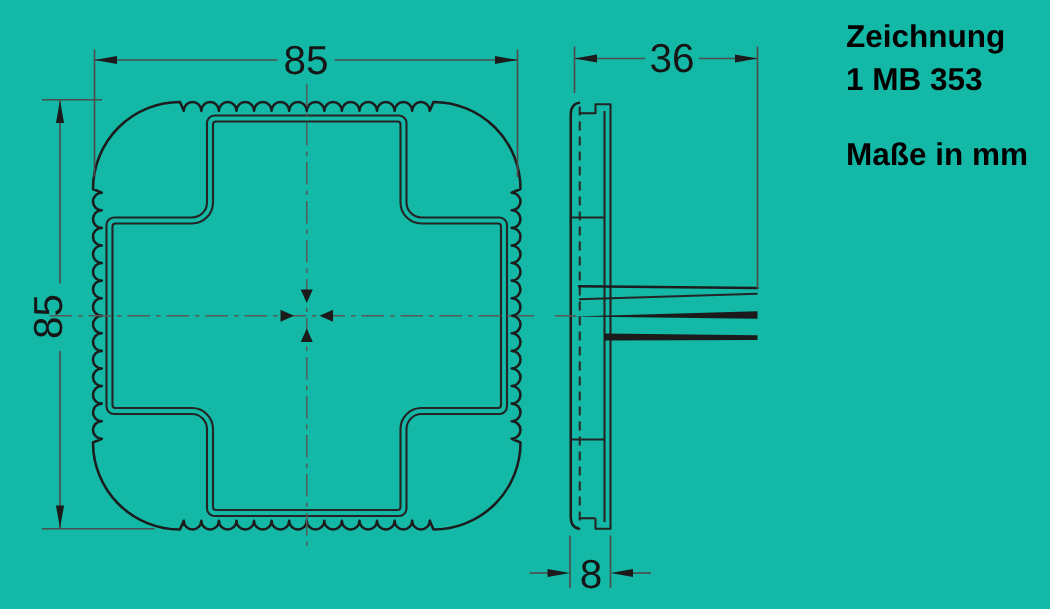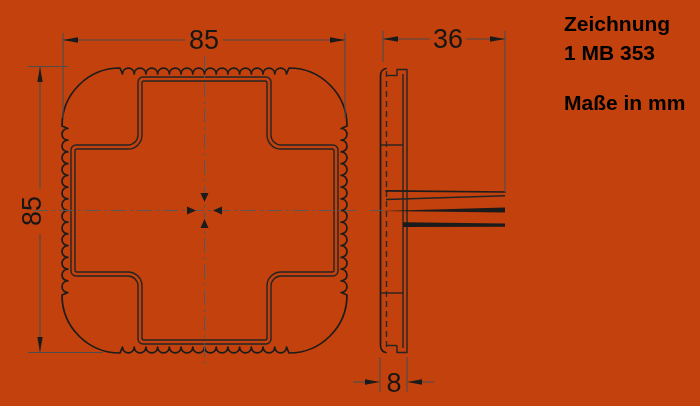--- a/index.html
+++ b/index.html
@@ -1,17 +1,17 @@
 <!DOCTYPE html>
 <html><head>
 <meta charset="utf-8">
 <style>
   html,body{margin:0;padding:0;background:#ffffff;}
   body{width:700px;height:406px;font-family:"Liberation Sans",sans-serif;}
-  #stage{position:relative;width:700px;height:406px;background:#c2410c;overflow:hidden;}
+  #stage{position:relative;width:700px;height:406px;background:#14b8a6;overflow:hidden;}
   svg{display:block;}
   .line-main{stroke:#1c1c1c;stroke-width:1.7;fill:none;stroke-linejoin:round;stroke-linecap:round;}
   .line-med{stroke:#242424;stroke-width:1.4;fill:none;stroke-linejoin:round;}
   .line-dim{stroke:#4d4d4d;stroke-width:1.1;fill:none;}
   .line-center{stroke:#585858;stroke-width:1;fill:none;stroke-dasharray:15 4 3 4;}
   .line-dash{stroke:#2a2a2a;stroke-width:1.4;fill:none;stroke-dasharray:6 4;}
   .arrowhead{fill:#1b1b1b;stroke:none;}
   .prong-fill{fill:#1b1b1b;stroke:none;}
   .dim-text{font-family:"Liberation Sans",sans-serif;font-size:27px;fill:#161616;}
   .title-text{font-family:"Liberation Sans",sans-serif;font-size:21px;font-weight:bold;fill:#000000;}

